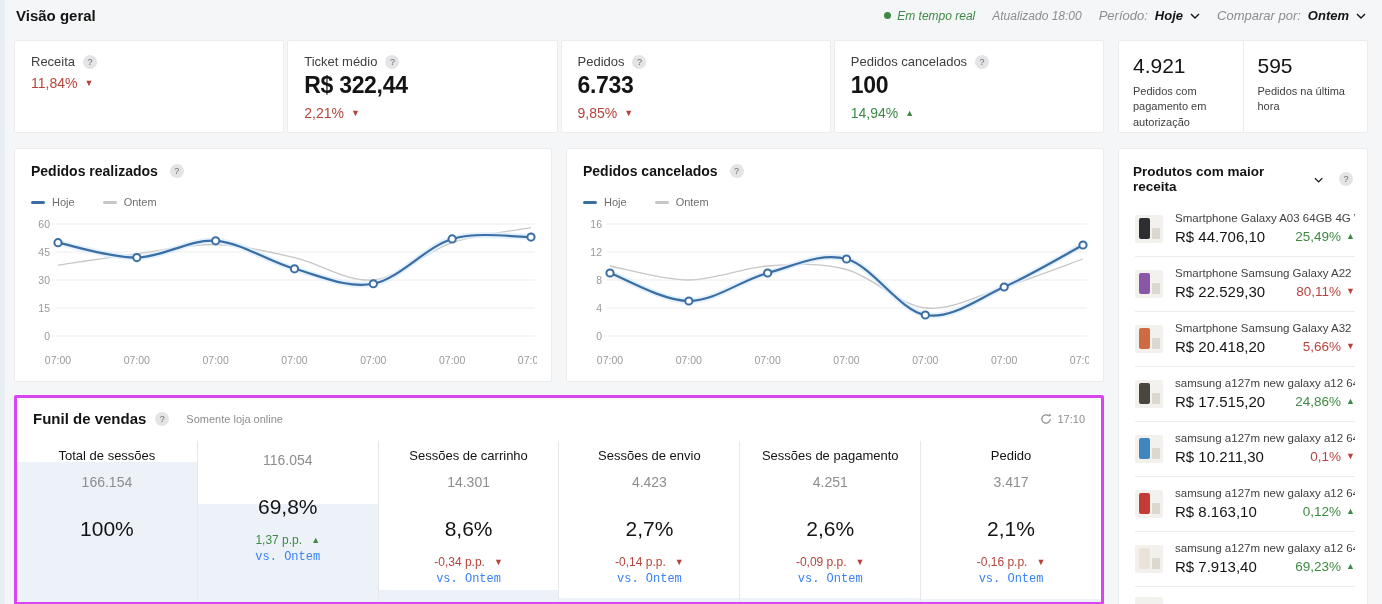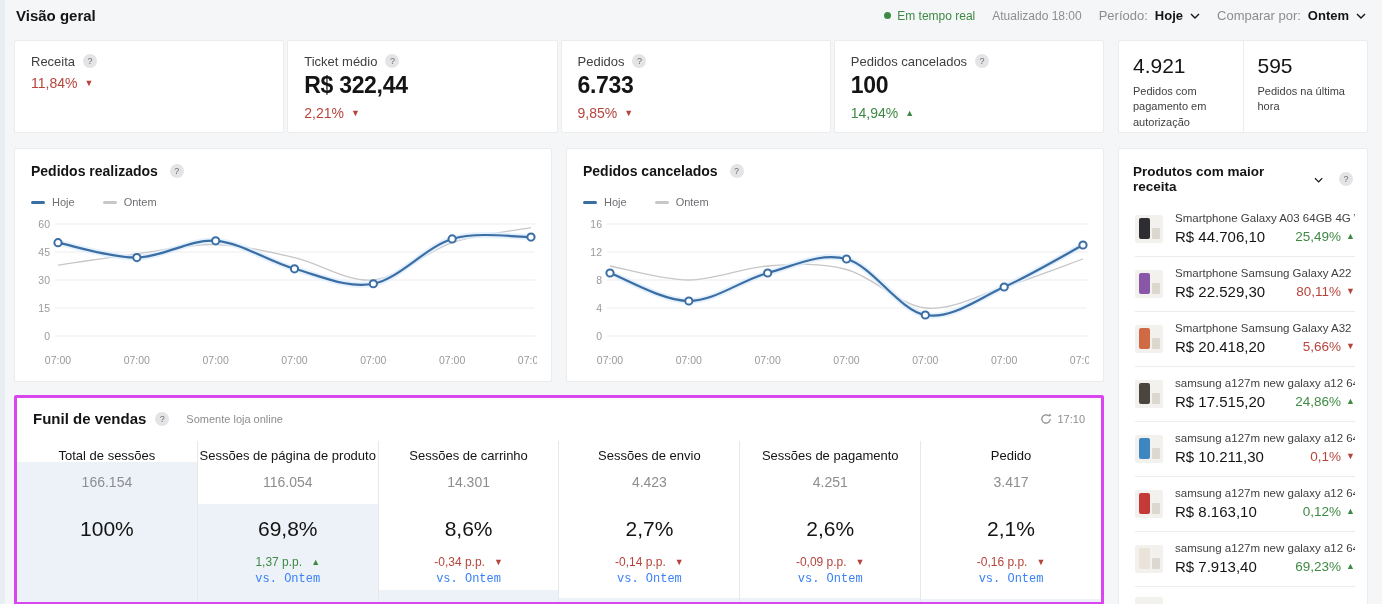--- a/index.html
+++ b/index.html
@@ -2,31 +2,31 @@
 <html><head>
 <meta charset="utf-8">
 <style>
   html,body{margin:0;padding:0;}
   .app{position:relative;width:1382px;height:604px;background:#f5f6f7;overflow:hidden;
        font-family:"Liberation Sans",sans-serif;color:#141414;}
   .left-strip{position:absolute;left:0;top:0;width:5px;height:100%;background:#e9eef5;}
   
   .topbar{position:absolute;left:16px;right:16px;top:0;height:31px;display:flex;align-items:center;justify-content:space-between;}
   .page-title{font-size:15px;font-weight:700;margin:0;}
-  .topbar-right{display:flex;align-items:center;gap:17px;}
+  .topbar-right{display:flex;align-items:center;gap:17px;font-style:italic;}
   .realtime{display:flex;align-items:center;gap:6px;font-size:12px;}
   .dot{width:7px;height:7px;border-radius:50%;}
   .updated{font-size:12px;color:#8d8d8f;}
   .selector{display:flex;align-items:center;gap:7px;font-size:13px;color:#8d8d8f;cursor:pointer;}
   .sel-value{color:#141414;font-weight:700;}
   .chev{margin-top:1px;}
   
   .kpi-row{position:absolute;left:14px;top:40px;width:1090px;height:93px;display:flex;gap:3px;}
   .kpi-card{flex:1;background:#fff;border:1px solid #ececec;border-radius:2px;padding:13px 16px;box-sizing:border-box;}
-  .kpi-label-row{display:flex;align-items:flex-start;gap:8px;font-size:13px;color:#3f3f40;}
+  .kpi-label-row{display:flex;align-items:flex-end;gap:8px;font-size:13px;color:#3f3f40;}
   .help{width:14px;height:14px;border-radius:50%;background:#e4e4e6;color:#6e6e71;font-size:9px;
         display:inline-flex;align-items:center;justify-content:center;cursor:pointer;flex:none;}
   .kpi-value{font-size:23px;font-weight:700;letter-spacing:-0.3px;margin-top:3px;}
   .kpi-delta{margin-top:6px;font-size:14px;display:flex;align-items:center;gap:7px;}
   .pos{color:#3e8a44;}
   .neg{color:#b5453c;}
   .tri{font-size:9px;line-height:1;}
   
   .side-stats{position:absolute;left:1118px;top:40px;width:250px;height:93px;background:#fff;border:1px solid #ececec;border-radius:2px;display:flex;box-sizing:border-box;}
   .side-stat{flex:1;padding:13px 4px 10px 14px;box-sizing:border-box;}
@@ -286,21 +286,20 @@
                 <span class="delta-val"></span>
                 <span class="tri"></span>
               </div>
               <div class="vs-label">vs. Ontem</div>
             </div>
           </div>
         </div>
         <div class="funnel-col">
           <div class="funnel-fill" style="height: 97.72px; background: rgb(237, 242, 249);"></div>
           <div class="funnel-content">
-            <div class="funnel-col-header">Sessões de página de produto</div>
             <div class="funnel-value">116.054</div>
             <div class="funnel-percent">69,8%</div>
             <div class="delta-row">
               <div class="delta-line">
                 <span class="delta-val pos">1,37 p.p.</span>
                 <span class="tri pos">▲</span>
               </div>
               <div class="vs-label">vs. Ontem</div>
             </div>
           </div>

